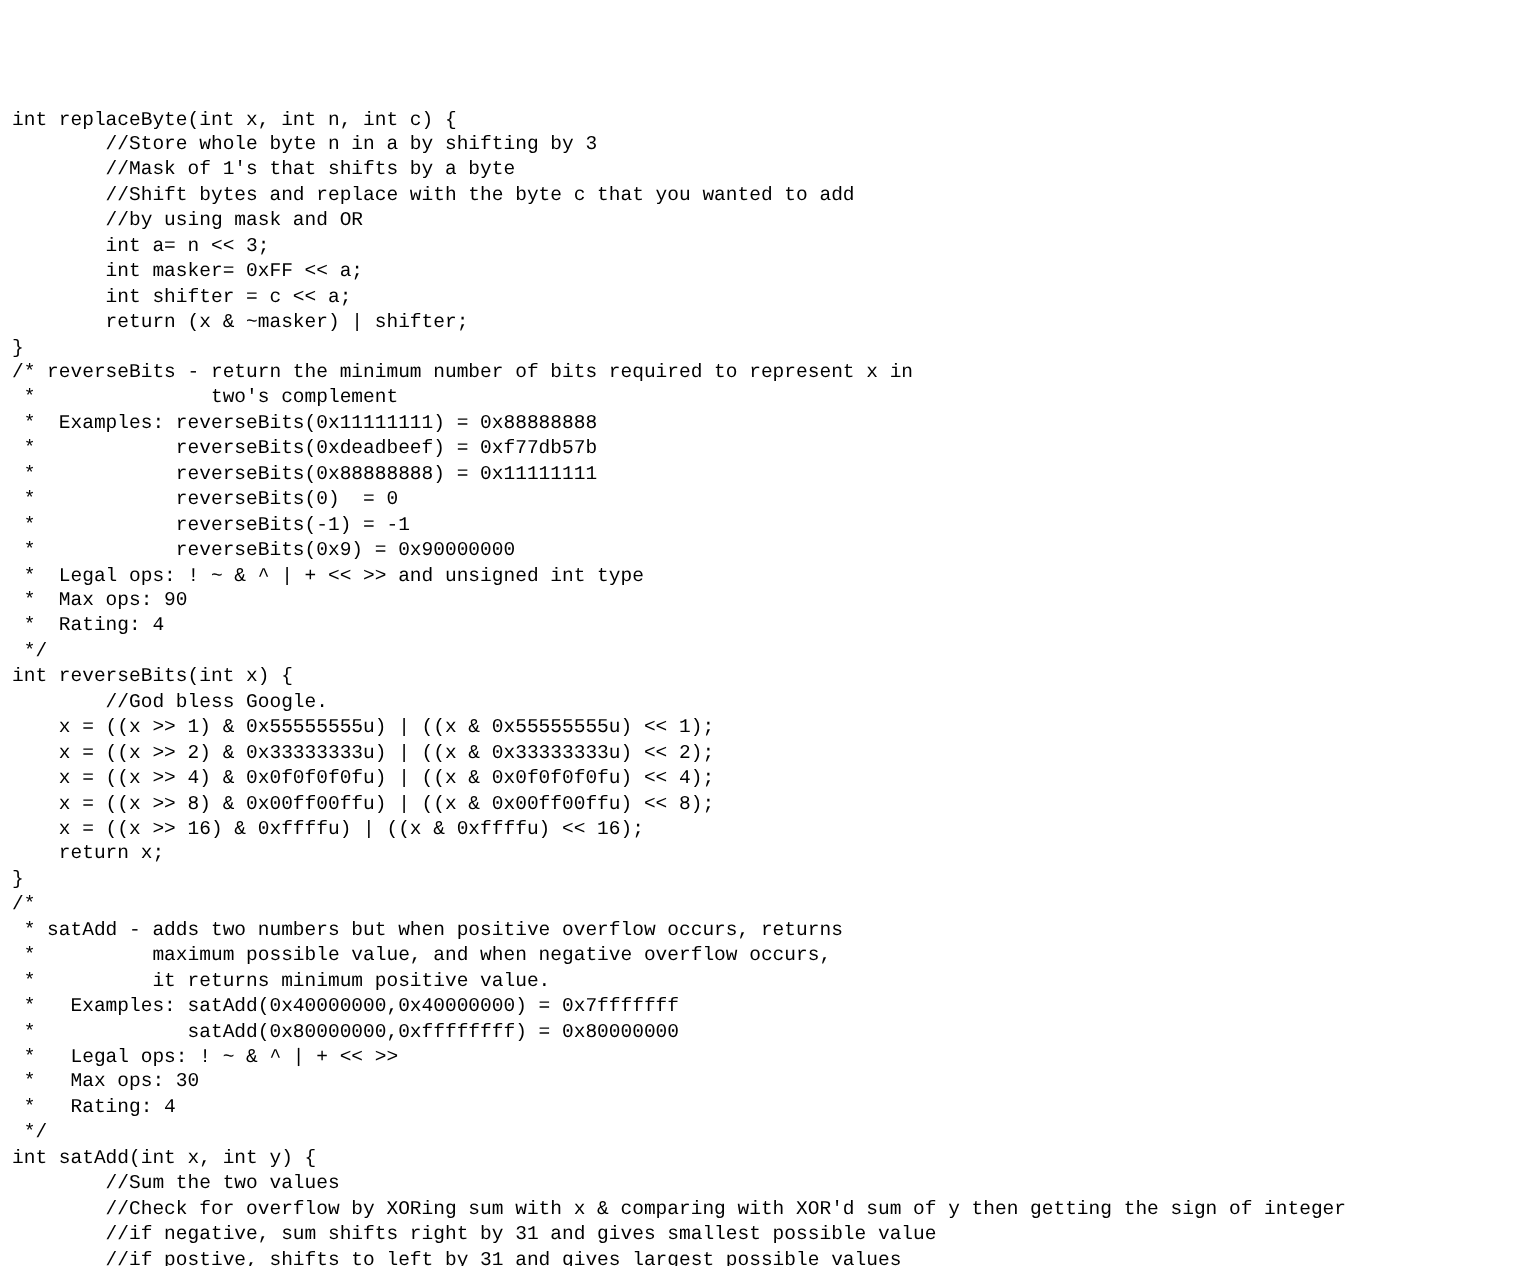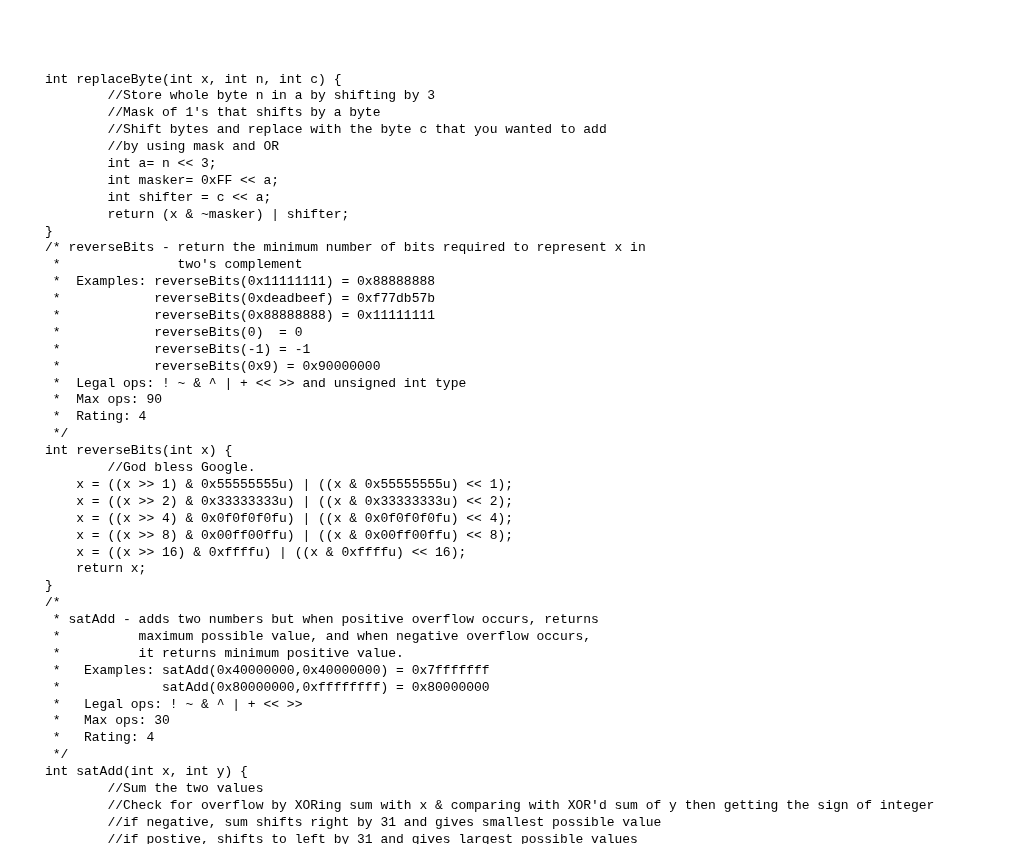--- a/index.html
+++ b/index.html
@@ -11,21 +11,20 @@
     line-height: 1.3;
     color: #000;
     white-space: pre;
     overflow: hidden;
     width: 1024px;
     height: 844px;
     box-sizing: border-box;
   }
   .code-line {
     white-space: pre;
-    margin-left: 37px;
   }
 </style>
 </head>
 <body>
 
 
 
 <div id="code-container"><div class="code-line">int replaceByte(int x, int n, int c) {</div><div class="code-line">        //Store whole byte n in a by shifting by 3</div><div class="code-line">        //Mask of 1's that shifts by a byte</div><div class="code-line">        //Shift bytes and replace with the byte c that you wanted to add</div><div class="code-line">        //by using mask and OR</div><div class="code-line">        int a= n &lt;&lt; 3;</div><div class="code-line">        int masker= 0xFF &lt;&lt; a;</div><div class="code-line">        int shifter = c &lt;&lt; a;</div><div class="code-line">        return (x &amp; ~masker) | shifter;</div><div class="code-line">}</div><div class="code-line">/* reverseBits - return the minimum number of bits required to represent x in</div><div class="code-line"> *               two's complement</div><div class="code-line"> *  Examples: reverseBits(0x11111111) = 0x88888888</div><div class="code-line"> *            reverseBits(0xdeadbeef) = 0xf77db57b</div><div class="code-line"> *            reverseBits(0x88888888) = 0x11111111</div><div class="code-line"> *            reverseBits(0)  = 0</div><div class="code-line"> *            reverseBits(-1) = -1</div><div class="code-line"> *            reverseBits(0x9) = 0x90000000</div><div class="code-line"> *  Legal ops: ! ~ &amp; ^ | + &lt;&lt; &gt;&gt; and unsigned int type</div><div class="code-line"> *  Max ops: 90</div><div class="code-line"> *  Rating: 4</div><div class="code-line"> */</div><div class="code-line">int reverseBits(int x) {</div><div class="code-line">        //God bless Google.</div><div class="code-line">    x = ((x &gt;&gt; 1) &amp; 0x55555555u) | ((x &amp; 0x55555555u) &lt;&lt; 1);</div><div class="code-line">    x = ((x &gt;&gt; 2) &amp; 0x33333333u) | ((x &amp; 0x33333333u) &lt;&lt; 2);</div><div class="code-line">    x = ((x &gt;&gt; 4) &amp; 0x0f0f0f0fu) | ((x &amp; 0x0f0f0f0fu) &lt;&lt; 4);</div><div class="code-line">    x = ((x &gt;&gt; 8) &amp; 0x00ff00ffu) | ((x &amp; 0x00ff00ffu) &lt;&lt; 8);</div><div class="code-line">    x = ((x &gt;&gt; 16) &amp; 0xffffu) | ((x &amp; 0xffffu) &lt;&lt; 16);</div><div class="code-line">    return x;</div><div class="code-line">}</div><div class="code-line">/*</div><div class="code-line"> * satAdd - adds two numbers but when positive overflow occurs, returns</div><div class="code-line"> *          maximum possible value, and when negative overflow occurs,</div><div class="code-line"> *          it returns minimum positive value.</div><div class="code-line"> *   Examples: satAdd(0x40000000,0x40000000) = 0x7fffffff</div><div class="code-line"> *             satAdd(0x80000000,0xffffffff) = 0x80000000</div><div class="code-line"> *   Legal ops: ! ~ &amp; ^ | + &lt;&lt; &gt;&gt;</div><div class="code-line"> *   Max ops: 30</div><div class="code-line"> *   Rating: 4</div><div class="code-line"> */</div><div class="code-line">int satAdd(int x, int y) {</div><div class="code-line">        //Sum the two values</div><div class="code-line">        //Check for overflow by XORing sum with x &amp; comparing with XOR'd sum of y then getting the sign of integer</div><div class="code-line">        //if negative, sum shifts right by 31 and gives smallest possible value</div><div class="code-line">        //if postive, shifts to left by 31 and gives largest possible values</div></div>
 
 

